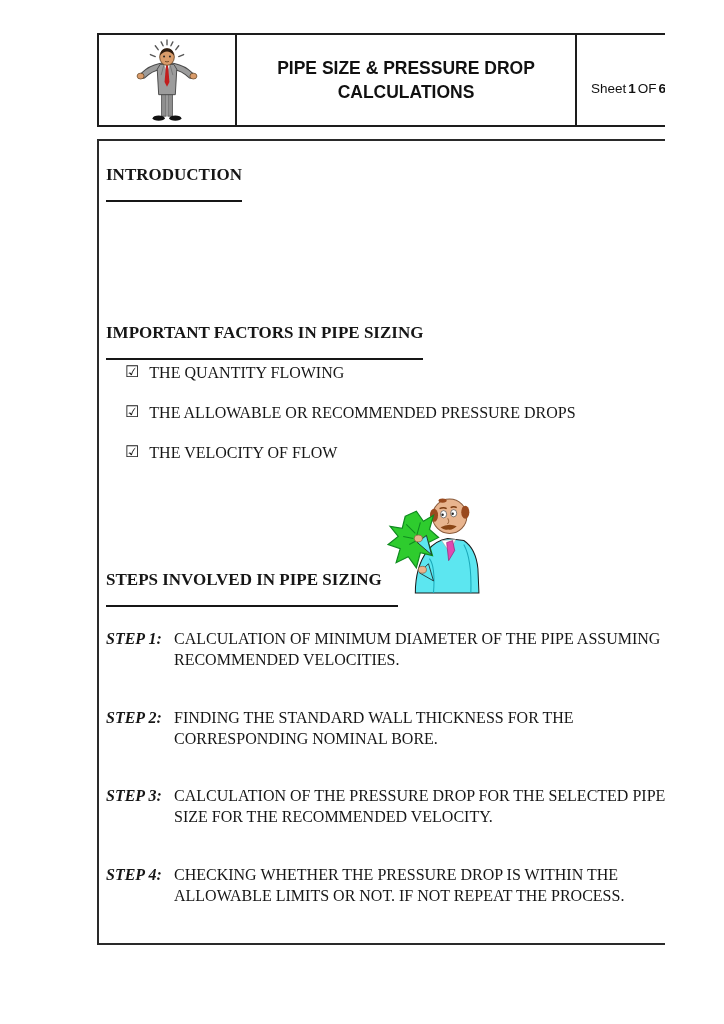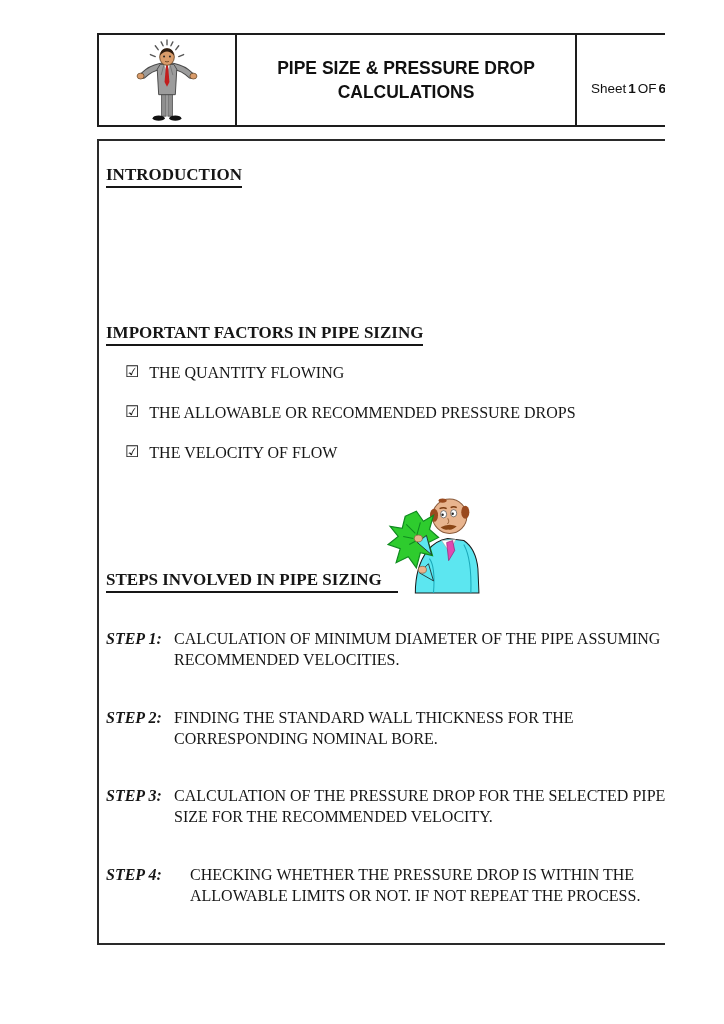--- a/index.html
+++ b/index.html
@@ -20,21 +20,21 @@
     font-family:"Liberation Sans", sans-serif; font-size:13.5px; color:#111;
     white-space:nowrap;margin-top:16px; }
   .header-cell-sheet b { font-weight:bold; }
   .header-cell-sheet span { margin:0 2px; }
 
   
   .main-box { position:absolute; left:97px; top:139px; width:583px; height:806px;
     border:2px solid #2a2a2a; background:#fff; }
 
   .heading { position:absolute; left:7px; font-size:17px; font-weight:bold; }
-  .heading .u { display:inline-block; border-bottom:2px solid #161616; padding-bottom:1px; }
+  .heading .u { display:inline-block; border-bottom:2px solid #161616; padding-bottom:15px; }
   .heading .u.trail { padding-right:16px; }
 
   .intro-para { position:absolute; left:7px; top:62px; width:548px;
     font-size:16px; line-height:21px; }
   .intro-para .it { font-style:italic; }
 
   .factor-row { position:absolute; left:26px; font-size:16px; line-height:18px;
     display:flex; align-items:center; }
   .factor-row .chk { font-size:16px; margin-right:10px; position:relative; top:-1px; }
 
@@ -167,19 +167,19 @@
       <span class="step-text">CALCULATION OF MINIMUM DIAMETER OF THE PIPE ASSUMING RECOMMENDED VELOCITIES.</span>
     </div>
     <div class="step-row" style="top:566px;">
       <span class="step-label">STEP 2:</span>
       <span class="step-text">FINDING THE STANDARD WALL THICKNESS FOR THE CORRESPONDING NOMINAL BORE.</span>
     </div>
     <div class="step-row" style="top:644px;">
       <span class="step-label">STEP 3:</span>
       <span class="step-text">CALCULATION OF THE PRESSURE DROP FOR THE SELECTED PIPE SIZE FOR THE RECOMMENDED VELOCITY.</span>
     </div>
-    <div class="step-row" style="top:723px;gap:16px;">
+    <div class="step-row" style="top:723px;">
       <span class="step-label">STEP 4:</span>
       <span class="step-text">CHECKING WHETHER THE PRESSURE DROP IS WITHIN THE ALLOWABLE LIMITS OR NOT. IF NOT REPEAT THE PROCESS.</span>
     </div>
 
   </div>
 </div>
 
 </body></html>

